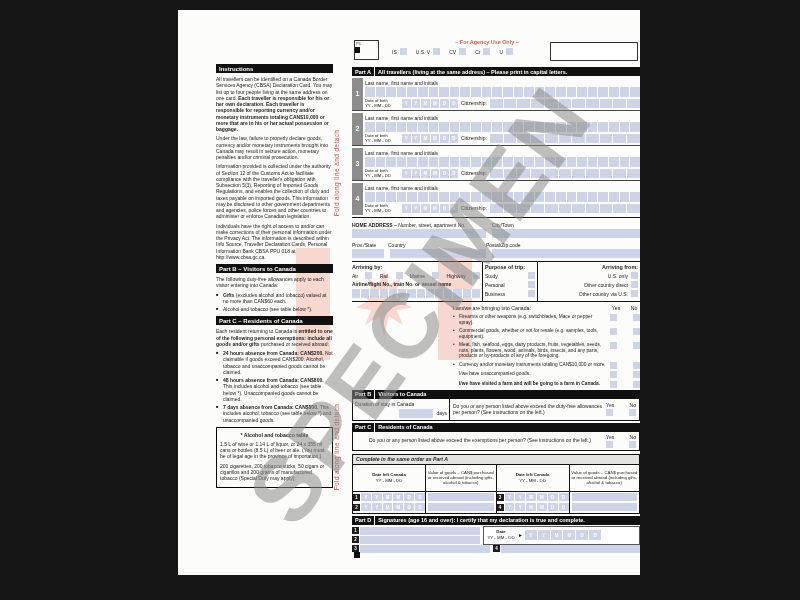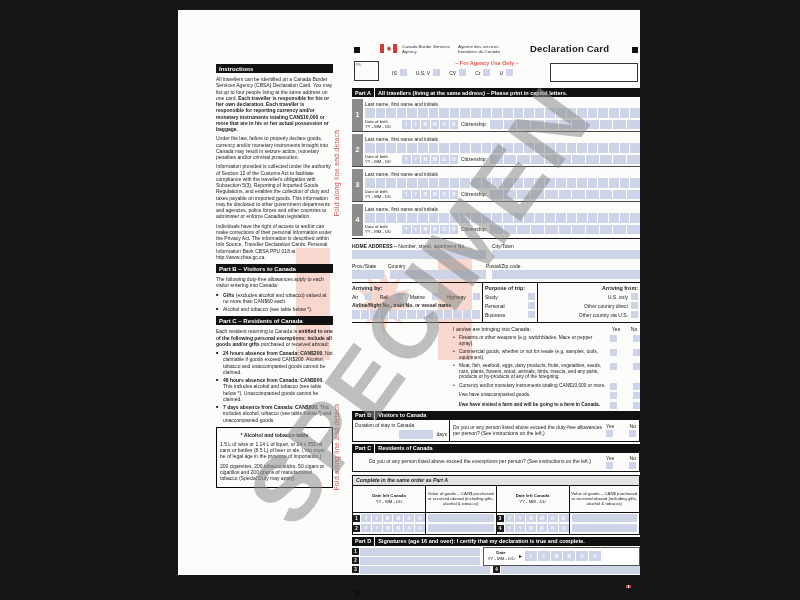--- a/index.html
+++ b/index.html
@@ -208,34 +208,20 @@
       <div class="tt">* Alcohol and tobacco table</div>
       <div class="p">1.5 L of wine or 1.14 L of liquor, or 24 x 355 ml cans or bottles (8.5 L) of beer or ale. (You must be of legal age in the province of importation.)</div>
       <div class="p">200 cigarettes, 200 tobacco sticks, 50 cigars or cigarillos and 200 grams of manufactured tobacco (Special Duty may apply).</div>
     </div>
   </div>
 
   <div class="frm">
     <span class="reg" style="left:2px;top:9px;"></span>
     <span class="reg" style="right:2px;top:9px;"></span>
 
-    <div class="hdr">
-      <div class="logo">
-        <div class="lr"></div>
-        <div class="lm">
-            <svg width="6" height="6" viewBox="0 0 100 100">
-              <path fill="#d23b31" d="M50 2 L58 22 L74 12 L67 32 L88 29 L72 45 L90 55 L68 59 L77 80 L57 68 L50 96 L43 68 L23 80 L32 59 L10 55 L28 45 L12 29 L33 32 L26 12 L42 22 Z"></path>
-            </svg>
-          </div>
-        <div class="lr"></div>
-      </div>
-      <div class="ag">Canada Border Services Agency</div>
-      <div class="ag ag2">Agence des services frontaliers du Canada</div>
-      <div class="title">Declaration Card</div>
-    </div>
 
     <div class="ause">
       <div class="pilbox">PIL</div>
       <div class="at">– For Agency Use Only –</div>
       <div class="af">
         <span class="fl">IS</span>
           <span class="box"></span>
         <span class="fl">U.S. V</span>
           <span class="box"></span>
         <span class="fl">CV</span>
@@ -801,22 +787,17 @@
             <span class="cell">Y</span>
             <span class="cell">Y</span>
             <span class="cell">M</span>
             <span class="cell">M</span>
             <span class="cell">D</span>
             <span class="cell">D</span>
           </div>
       </div>
     </div>
 
-    <div class="ft">
-      <span class="fn">E311 (16)</span>
-      <span class="prot">Protected A when completed</span>
-      <span class="wordmark"><span>Canada</span><span class="wm-flag"></span></span>
-    </div>
 
     <span class="reg" style="left:2px;bottom:6px;"></span>
 
   </div>
 </div>
 
 </body></html>

